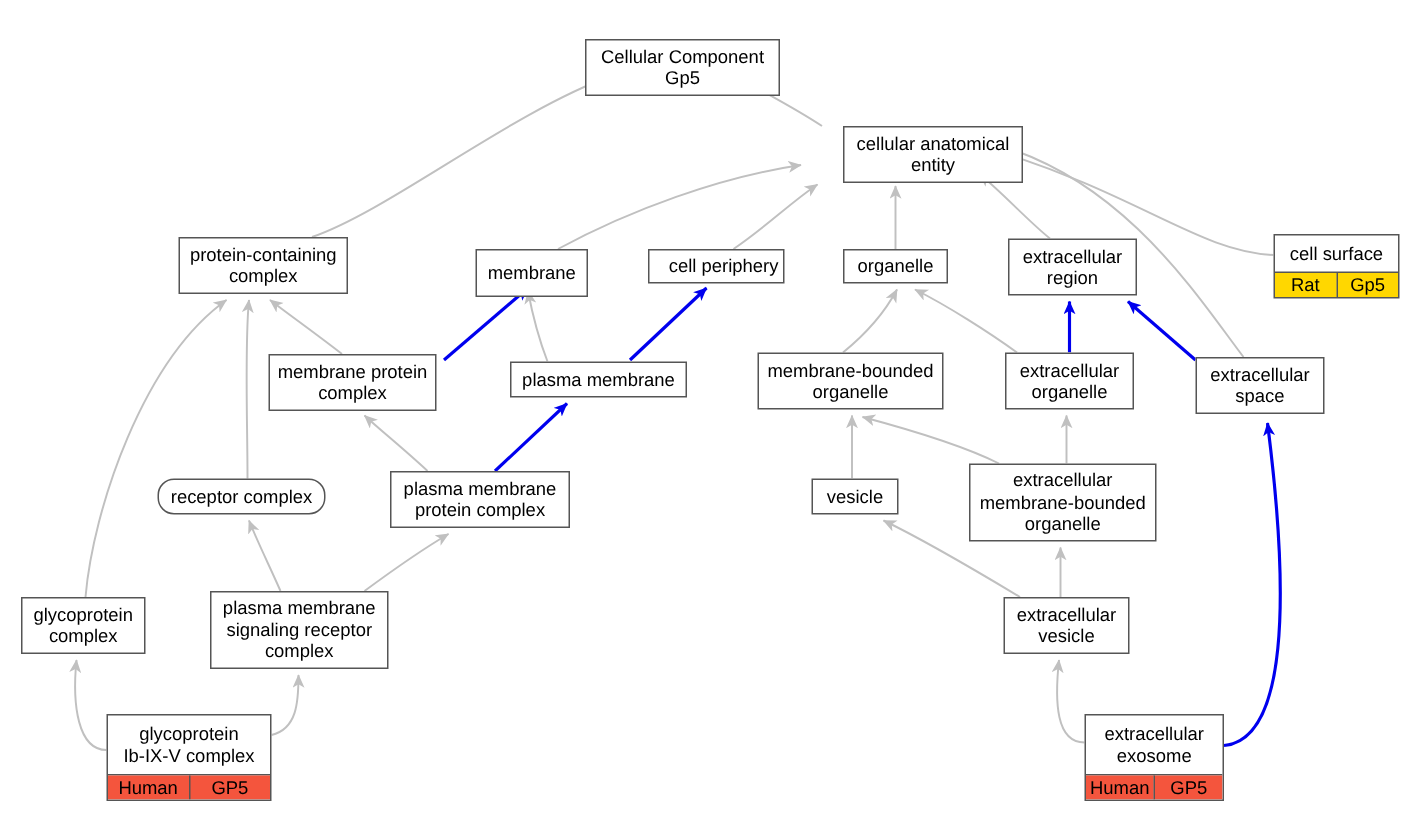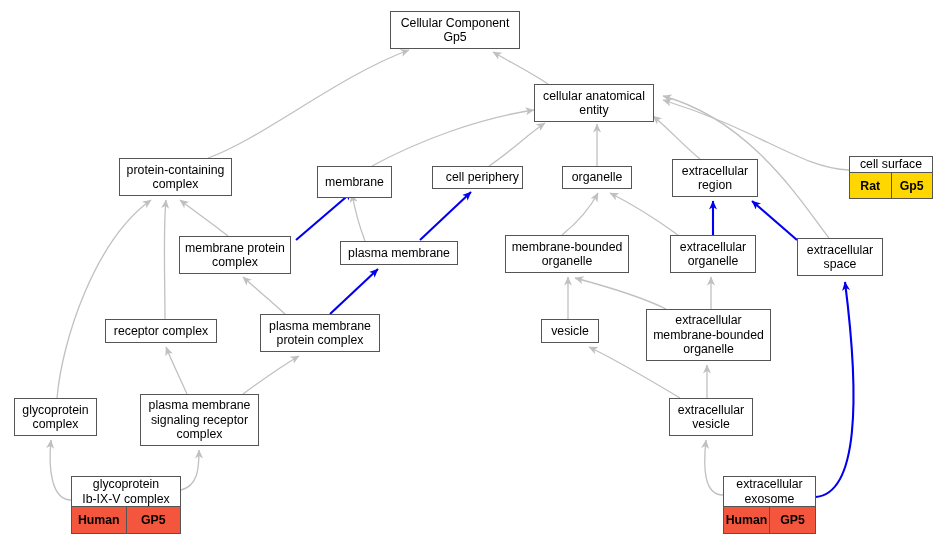--- a/index.html
+++ b/index.html
@@ -45,22 +45,21 @@
     padding: 0 3px;
     white-space: pre-line;
     font-family: "Liberation Sans", sans-serif;
   }
   .node.has-annot .node-label {
     border-bottom: 1.6px solid #555555;
   }
   .annot-row {
     display: flex;
     flex: 0 0 auto;
-    height: 26px;
-    font-weight: bold;
+    height: 16px;
   }
   .annot-cell {
     flex: 1 1 50%;
     display: flex;
     align-items: center;
     justify-content: center;
     font-size: 12.3px;
     line-height: 14px;
     color: #000000;
     font-family: "Liberation Sans", sans-serif;
@@ -112,25 +111,25 @@
         <path d="M 680 398 C 650 380 612 358 589 347" stroke="#c0c0c0" stroke-width="1.3" fill="none" marker-end="url(#arrow-gray)"></path>
         <path d="M 707 398 C 707 385 707 375 707 365" stroke="#c0c0c0" stroke-width="1.3" fill="none" marker-end="url(#arrow-gray)"></path>
         <path d="M 71 500 C 52 500 48 470 51 440" stroke="#c0c0c0" stroke-width="1.3" fill="none" marker-end="url(#arrow-gray)"></path>
         <path d="M 181 490 C 198 486 199 468 199 450" stroke="#c0c0c0" stroke-width="1.3" fill="none" marker-end="url(#arrow-gray)"></path>
         <path d="M 723 495 C 704 495 703 468 706 440" stroke="#c0c0c0" stroke-width="1.3" fill="none" marker-end="url(#arrow-gray)"></path>
         <path d="M 816 497 C 858 493 860 400 845 282" stroke="#0000ee" stroke-width="2.1" fill="none" marker-end="url(#arrow-blue)"></path>
       </g>
   </svg>
 
   <div id="nodes-layer">
-      <div class="node" style="left: 390px; top: 11px; width: 130px; height: 38px;">
+      <div class="node" style="left: 390px; top: 26px; width: 130px; height: 38px;">
         <div class="node-label">Cellular Component
 Gp5</div>
       </div>
-      <div class="node" style="left: 534px; top: 84px; width: 120px; height: 38px;">
+      <div class="node" style="left: 562px; top: 84px; width: 120px; height: 38px;">
         <div class="node-label">cellular anatomical
 entity</div>
       </div>
       <div class="node has-annot" style="left: 849px; top: 156px; width: 84px; height: 43px;">
         <div class="node-label">cell surface</div>
         <div class="annot-row">
           <div class="annot-cell" style="background: rgb(255, 215, 0);">Rat</div>
           <div class="annot-cell" style="background: rgb(255, 215, 0);">Gp5</div>
         </div>
       </div>
@@ -163,21 +162,21 @@
 organelle</div>
       </div>
       <div class="node" style="left: 670px; top: 235px; width: 86px; height: 38px;">
         <div class="node-label">extracellular
 organelle</div>
       </div>
       <div class="node" style="left: 797px; top: 238px; width: 86px; height: 38px;">
         <div class="node-label">extracellular
 space</div>
       </div>
-      <div class="node" style="left: 105px; top: 319px; width: 112px; height: 24px;">
+      <div class="node" style="left: 105px; top: 319px; width: 112px; height: 24px; border-radius: 11px;">
         <div class="node-label">receptor complex</div>
       </div>
       <div class="node" style="left: 260px; top: 314px; width: 120px; height: 38px;">
         <div class="node-label">plasma membrane
 protein complex</div>
       </div>
       <div class="node" style="left: 541px; top: 319px; width: 58px; height: 24px;">
         <div class="node-label">vesicle</div>
       </div>
       <div class="node" style="left: 646px; top: 309px; width: 125px; height: 52px;">

